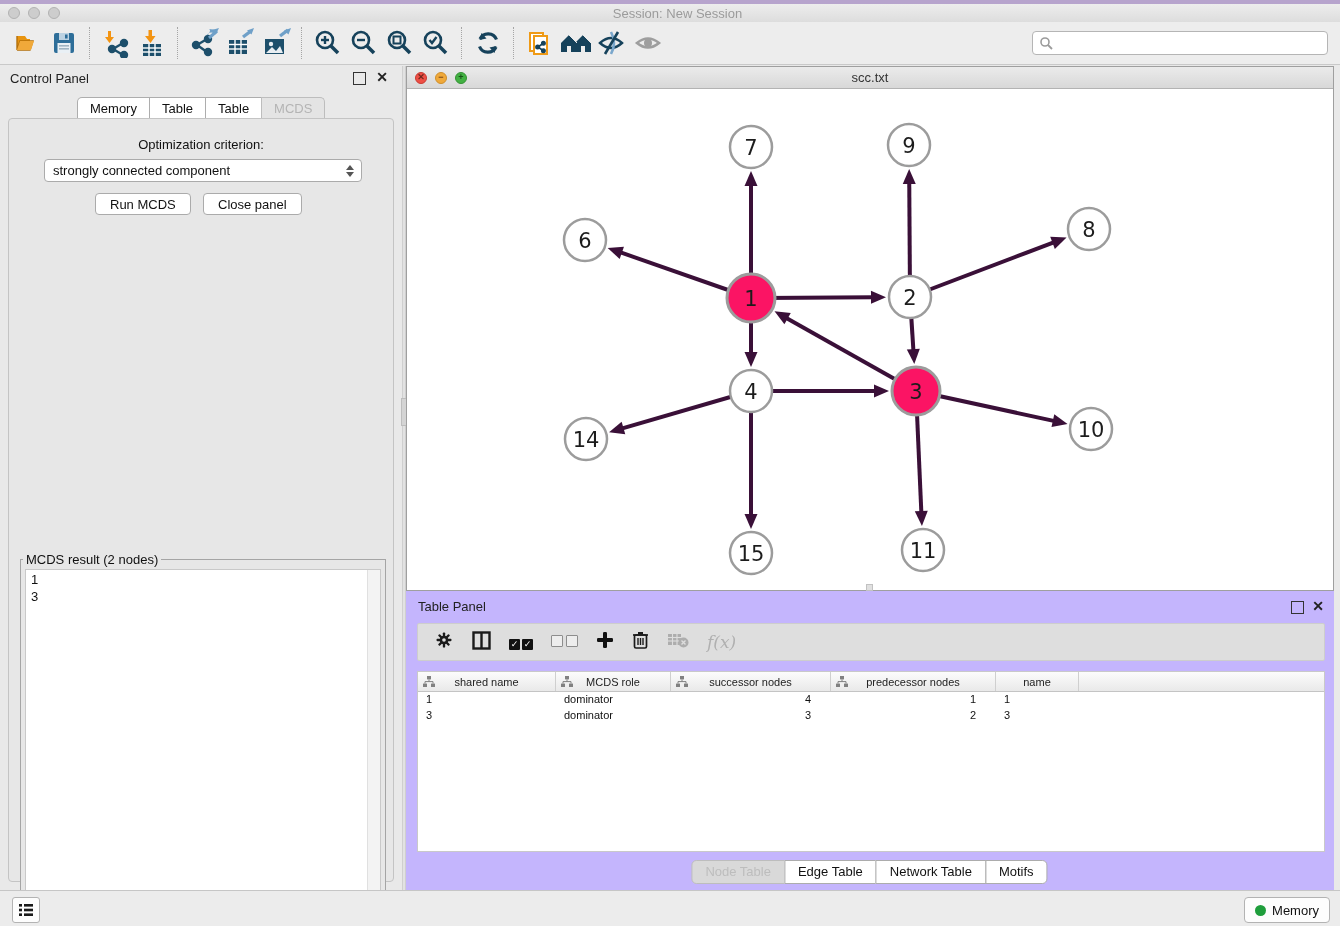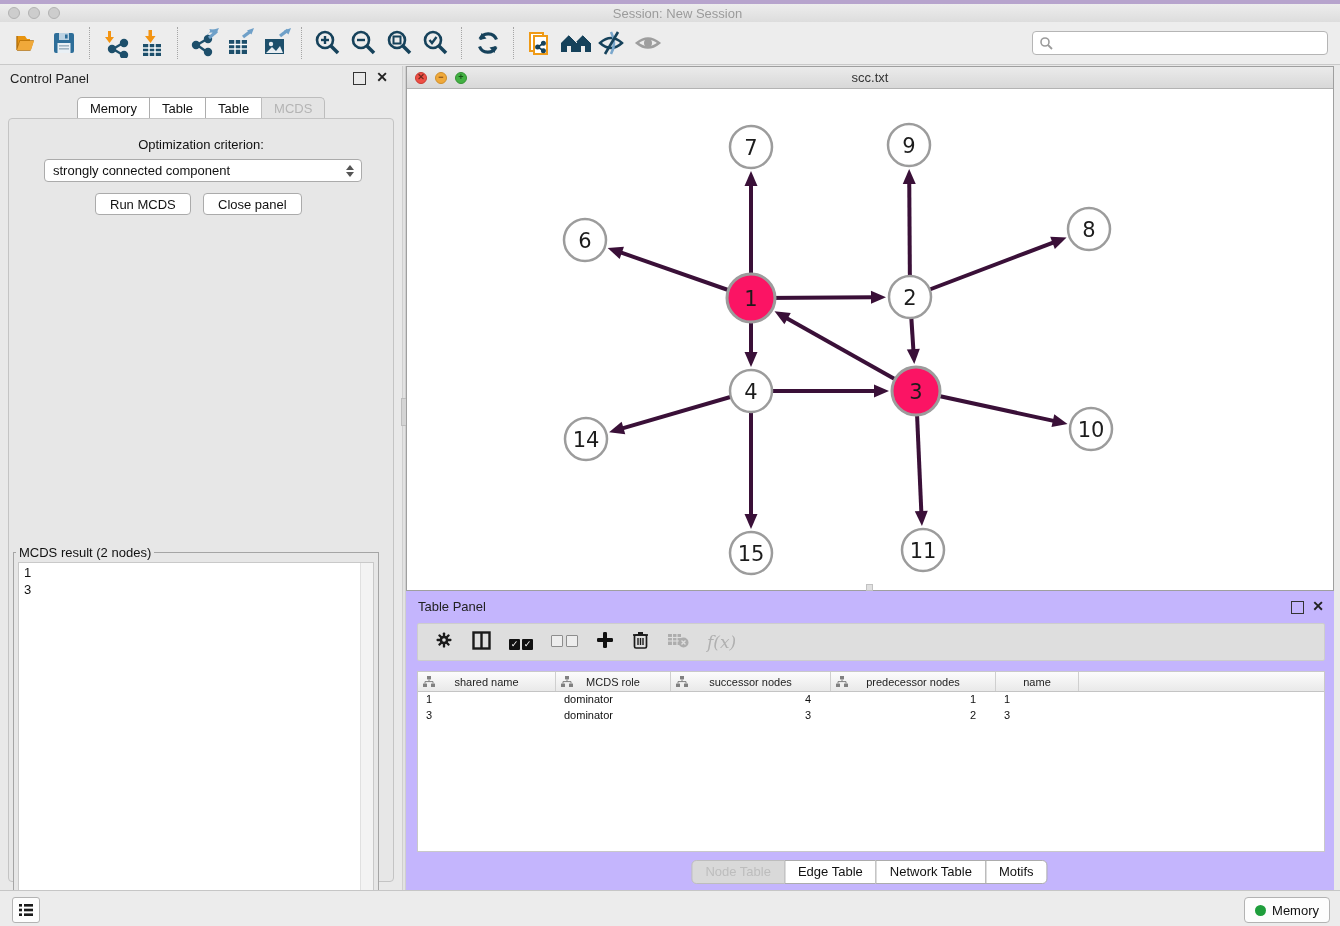--- a/index.html
+++ b/index.html
@@ -48,21 +48,21 @@
               border:1px solid #ababab;border-radius:4px;display:flex;align-items:center;
               font-size:13px;padding-left:8px;color:#111;}
   #opt-stepper{margin-left:auto;margin-right:7px;display:flex;flex-direction:column;gap:2px;}
   .tri-up{width:0;height:0;border-left:4px solid transparent;border-right:4px solid transparent;border-bottom:5px solid #555;}
   .tri-dn{width:0;height:0;border-left:4px solid transparent;border-right:4px solid transparent;border-top:5px solid #555;}
   .cp-button{position:absolute;top:74px;height:20px;background:#fff;border:1px solid #ababab;
              border-radius:4px;font-size:13px;color:#111;display:flex;align-items:center;
              justify-content:center;padding:0 14px;text-align:center;}
   #run-btn{left:86px;} #close-btn{left:194px;}
   #result-box{top:426px;left:4px;width:364px;height:372px;border:1px solid #a5a5a5;
-              margin:0;padding:0;background:#e7e7e7;}
+              margin:7px;padding:0;background:#e7e7e7;}
   #result-box legend{font-size:13px;color:#111;margin-left:2px;padding:0 3px;}
   #result-inner{position:absolute;left:4px;right:4px;top:2px;bottom:4px;background:#fff;
                 border:1px solid #c9c9c9;}
   #result-text{margin:0;font-family:"Liberation Sans",sans-serif;font-size:13px;
                line-height:17px;padding:1px 5px;color:#111;white-space:pre;}
   #result-scroll{position:absolute;top:0;right:0;bottom:0;width:12px;background:#f3f3f3;border-left:1px solid #e0e0e0;}
 
   
   #v-split{top:66px;left:402px;width:4px;height:824px;background:#e2e2e2;
            border-left:1px solid #cfcfcf;border-right:1px solid #cfcfcf;box-sizing:border-box;}

